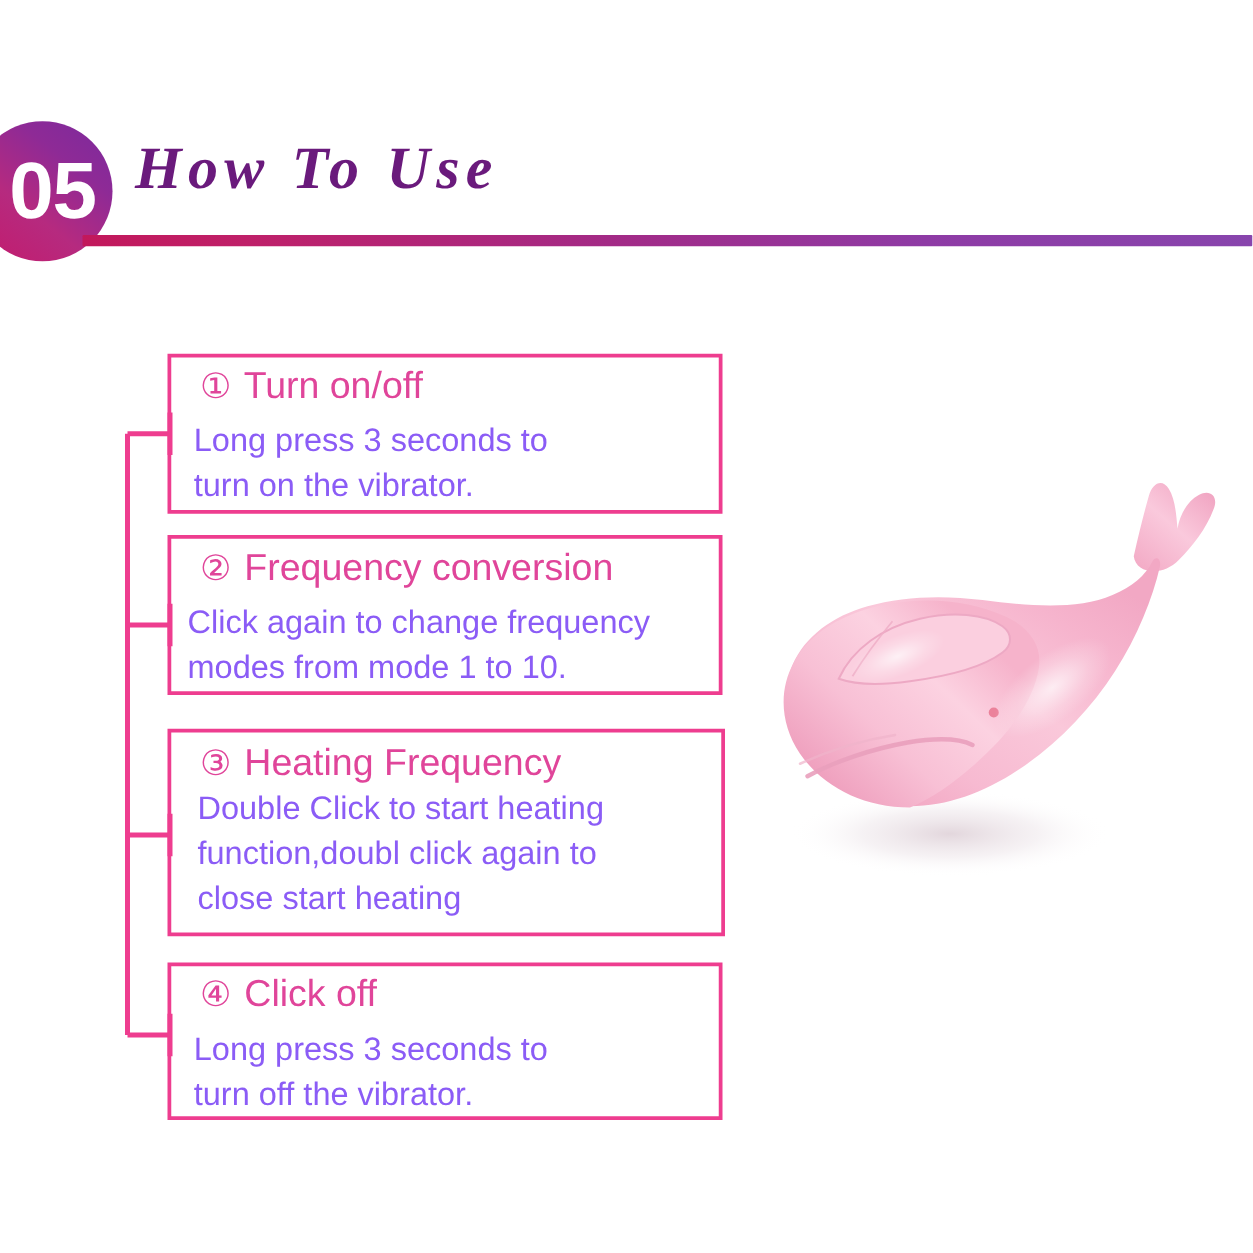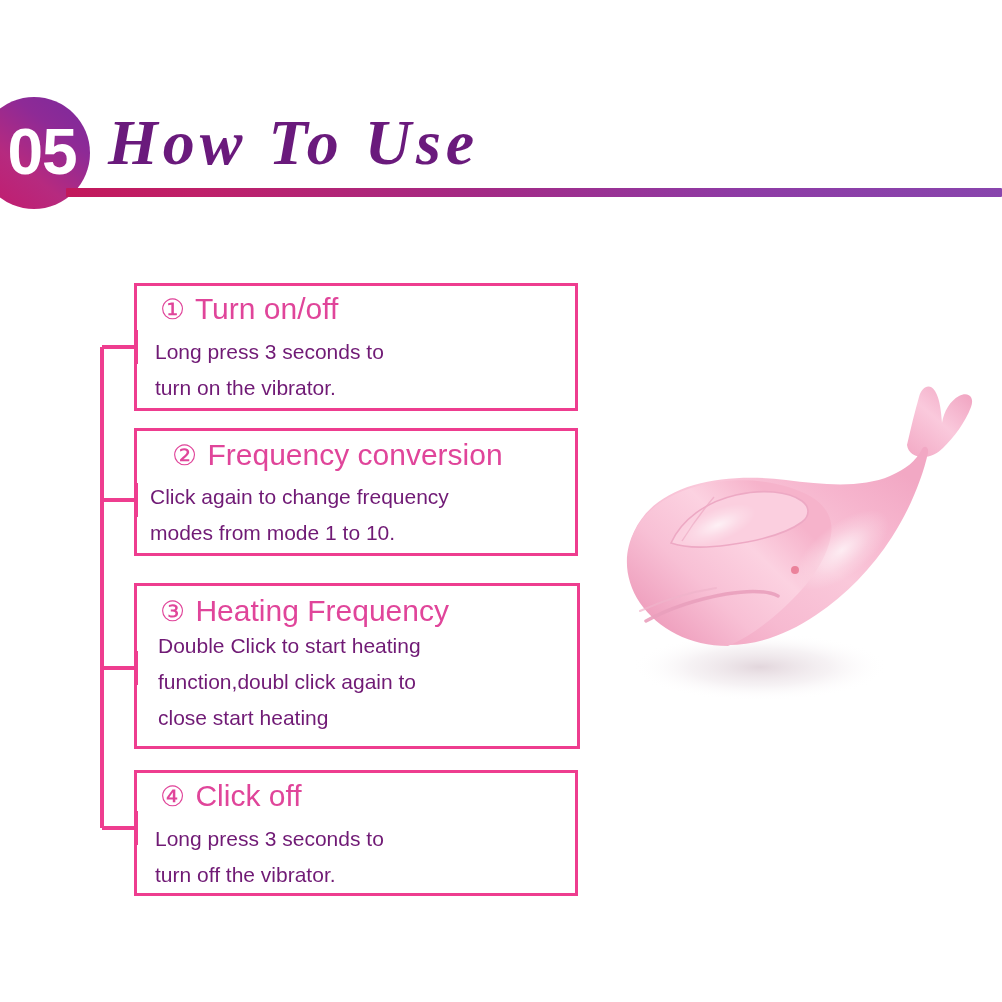--- a/index.html
+++ b/index.html
@@ -46,21 +46,21 @@
     margin-left: 16px;
     margin-top: -2px;
     line-height: 1;
   }
 
   #header-title {
     position: absolute;
     left: 108px;
     top: 111px;
     font-family: "Liberation Serif", serif;
-    font-size: 64px;
+    font-size: 48px;
     font-weight: bold;
     font-style: italic;
     color: #6a1a7c;
     letter-spacing: 5px;
     white-space: nowrap;
     line-height: 1;
   }
 
   #header-rule {
     position: absolute;
@@ -103,35 +103,35 @@
     font-weight: normal;
     white-space: nowrap;
     line-height: 1;
   }
   .step-title .step-num {
     font-size: 28px;
     letter-spacing: 2px;
   }
   .step-body {
     position: absolute;
-    color: #701a75;
-    font-family: "Liberation Sans", sans-serif;
-    font-size: 21px;
+    color: #8b5cf6;
+    font-family: "Liberation Sans", sans-serif;
+    font-size: 26px;
     font-weight: normal;
     line-height: 36px;
     white-space: pre;
   }
 
   
   #step-box-1 { left: 134px; top: 283px; width: 444px; height: 128px; }
   #step-title-1 { left: 160px; top: 294px; text-align: center; }
   #step-body-1 { left: 155px; top: 334px; }
 
   #step-box-2 { left: 134px; top: 428px; width: 444px; height: 128px; }
-  #step-title-2 { left: 172px; top: 440px; }
+  #step-title-2 { left: 160px; top: 440px; }
   #step-body-2 { left: 150px; top: 479px; }
 
   #step-box-3 { left: 134px; top: 583px; width: 446px; height: 166px; }
   #step-title-3 { left: 160px; top: 596px; }
   #step-body-3 { left: 158px; top: 628px; }
 
   #step-box-4 { left: 134px; top: 770px; width: 444px; height: 126px; }
   #step-title-4 { left: 160px; top: 781px; }
   #step-body-4 { left: 155px; top: 821px; }
 

